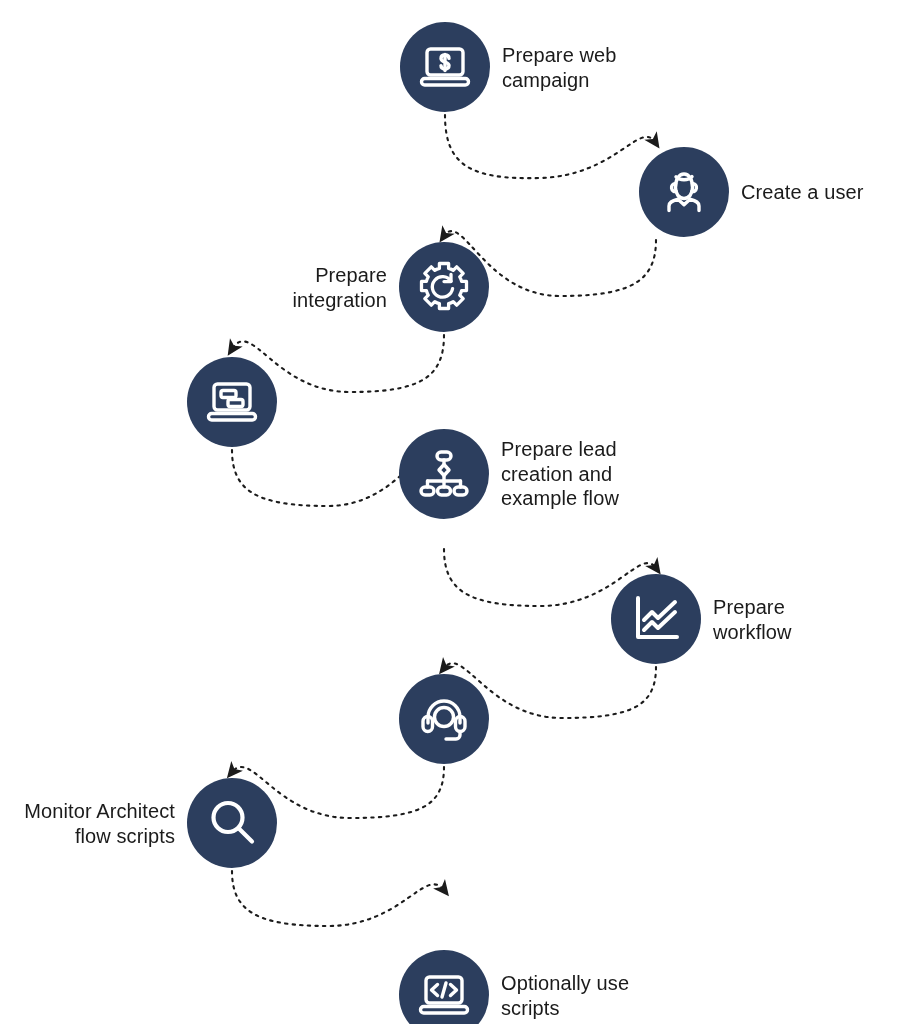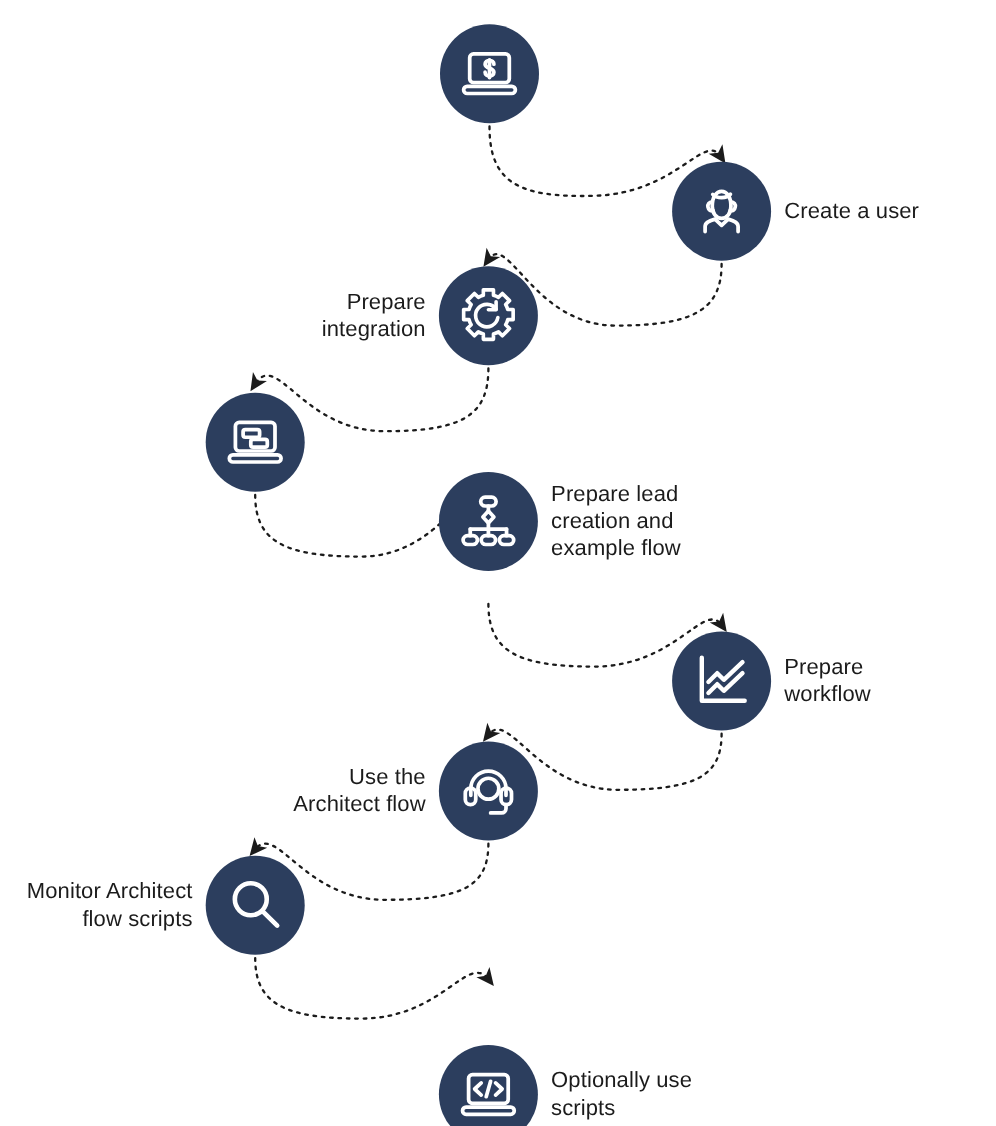--- a/index.html
+++ b/index.html
@@ -46,22 +46,24 @@
         <div class="bubble" style="--navy: #2C3E5E;">
           <span>
             <svg width="58" height="58" viewBox="0 0 58 58">
               <rect x="11" y="11" width="36" height="26" rx="3.5" fill="none" stroke="#ffffff" stroke-width="3.4" stroke-linecap="round" stroke-linejoin="round"></rect>
               <rect x="5.5" y="40.5" width="47" height="6.5" rx="3.2" fill="none" stroke="#ffffff" stroke-width="3.4" stroke-linecap="round" stroke-linejoin="round"></rect>
               <path d="M29 16.5 L29 32.5" fill="none" stroke="#ffffff" stroke-width="3.4" stroke-linecap="round" stroke-linejoin="round"></path>
               <path d="M33 20.4 C33 18.2 31.2 17 29 17 C26.8 17 25 18.2 25 20.4 C25 22.6 27 23.3 29 24 C31 24.7 33 25.4 33 27.6 C33 29.8 31.2 31 29 31 C26.8 31 25 29.8 25 27.6" fill="none" stroke="#ffffff" stroke-width="3.4" stroke-linecap="round" stroke-linejoin="round"></path>
             </svg>
           </span>
         </div>
+        <div class="nlabel right">Prepare web
+campaign</div>
       </div>
-      <div class="node" style="left: 656px; top: 192px;">
+      <div class="node" style="left: 684px; top: 192px;">
         <div class="bubble" style="--navy: #2C3E5E;">
           <span>
             <svg width="58" height="58" viewBox="0 0 58 58">
               <path d="M20.5 24.5 C20.5 15.8 24.2 11 29 11 C33.8 11 37.5 15.8 37.5 24.5 C37.5 30.8 34 35.5 29 35.5 C24 35.5 20.5 30.8 20.5 24.5 Z" fill="none" stroke="#ffffff" stroke-width="3.4" stroke-linecap="round" stroke-linejoin="round"></path>
               <path d="M21 13.8 C24.5 17.6 33.5 17.8 37 13.6" fill="none" stroke="#ffffff" stroke-width="3.4" stroke-linecap="round" stroke-linejoin="round"></path>
               <path d="M20.6 20.5 C17.6 20.8 16.2 22.6 16.6 25.2 C17 27.8 19 29 21.3 28.4" fill="none" stroke="#ffffff" stroke-width="3.4" stroke-linecap="round" stroke-linejoin="round"></path>
               <path d="M37.4 20.5 C40.4 20.8 41.8 22.6 41.4 25.2 C41 27.8 39 29 36.7 28.4" fill="none" stroke="#ffffff" stroke-width="3.4" stroke-linecap="round" stroke-linejoin="round"></path>
               <path d="M14 47.5 L14 43 C14 39.6 16.6 38 23 36.2 L29 41.8 L35 36.2 C41.4 38 44 39.6 44 43 L44 47.5" fill="none" stroke="#ffffff" stroke-width="3.4" stroke-linecap="round" stroke-linejoin="round"></path>
             </svg>
           </span>
@@ -133,22 +135,20 @@
           <span>
             <svg width="58" height="58" viewBox="0 0 58 58">
               <path d="M13 33 L13 27 A16 16 0 0 1 45 27 L45 33" fill="none" stroke="#ffffff" stroke-width="3.4" stroke-linecap="round" stroke-linejoin="round"></path>
               <rect x="8" y="26.5" width="9.5" height="15" rx="4.7" fill="none" stroke="#ffffff" stroke-width="3.4" stroke-linecap="round" stroke-linejoin="round"></rect>
               <rect x="40.5" y="26.5" width="9.5" height="15" rx="4.7" fill="none" stroke="#ffffff" stroke-width="3.4" stroke-linecap="round" stroke-linejoin="round"></rect>
               <circle cx="29" cy="27" r="9.5" fill="none" stroke="#ffffff" stroke-width="3.4" stroke-linecap="round" stroke-linejoin="round"></circle>
               <path d="M45 41.5 L45 45 A4 4 0 0 1 41 49 L31 49" fill="none" stroke="#ffffff" stroke-width="3.4" stroke-linecap="round" stroke-linejoin="round"></path>
             </svg>
           </span>
         </div>
-        <div class="nlabel left">Use the
-Architect flow</div>
       </div>
       <div class="node" style="left: 232px; top: 823px;">
         <div class="bubble" style="--navy: #2C3E5E;">
           <span>
             <svg width="58" height="58" viewBox="0 0 58 58">
               <circle cx="25" cy="23.5" r="14.5" fill="none" stroke="#ffffff" stroke-width="4.2"></circle>
               <path d="M35.6 34.2 L49 47.5" fill="none" stroke="#ffffff" stroke-width="4.2" stroke-linecap="round"></path>
             </svg>
           </span>
         </div>

